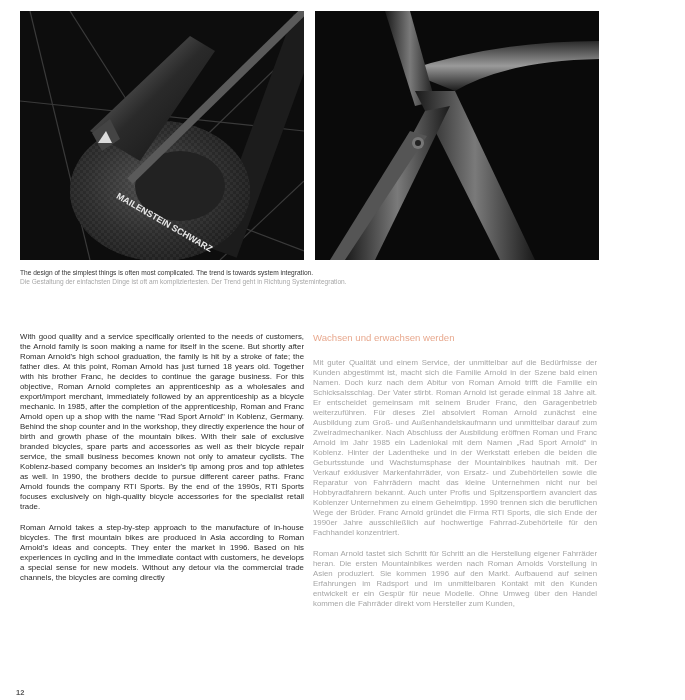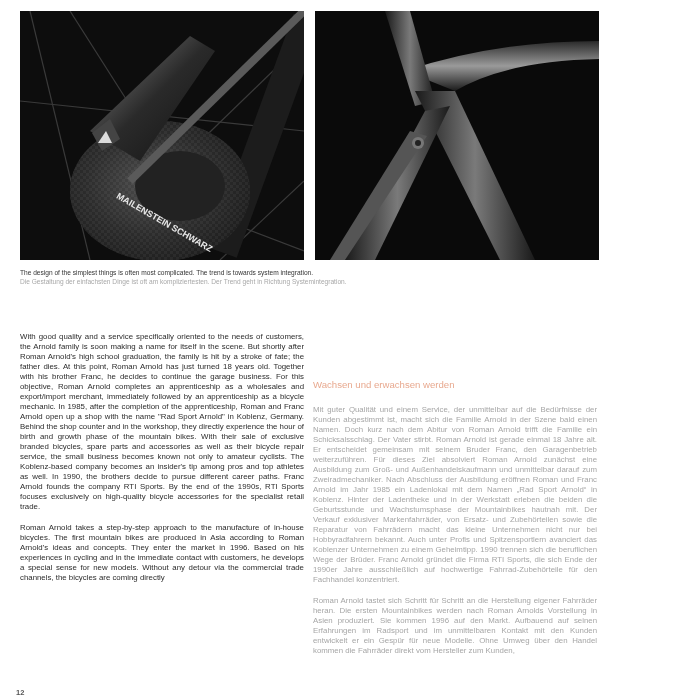--- a/index.html
+++ b/index.html
@@ -33,21 +33,21 @@
     }
     .caption .en { color: #333; }
     .caption .de { color: #a8a8a8; }
 
     .column {
       position: absolute;
       top: 332px;
       width: 284px;
     }
     #col-en { left: 20px; }
-    #col-de { left: 313px; margin-top: 47px; }
+    #col-de { left: 313px; }
 
     .heading {
       font-size: 9.6px;
       line-height: 12px;
       color: #e0896a;
       margin-bottom: 14px;
     }
     #col-de .heading { color: #e8a98f; }
 
     .para {

